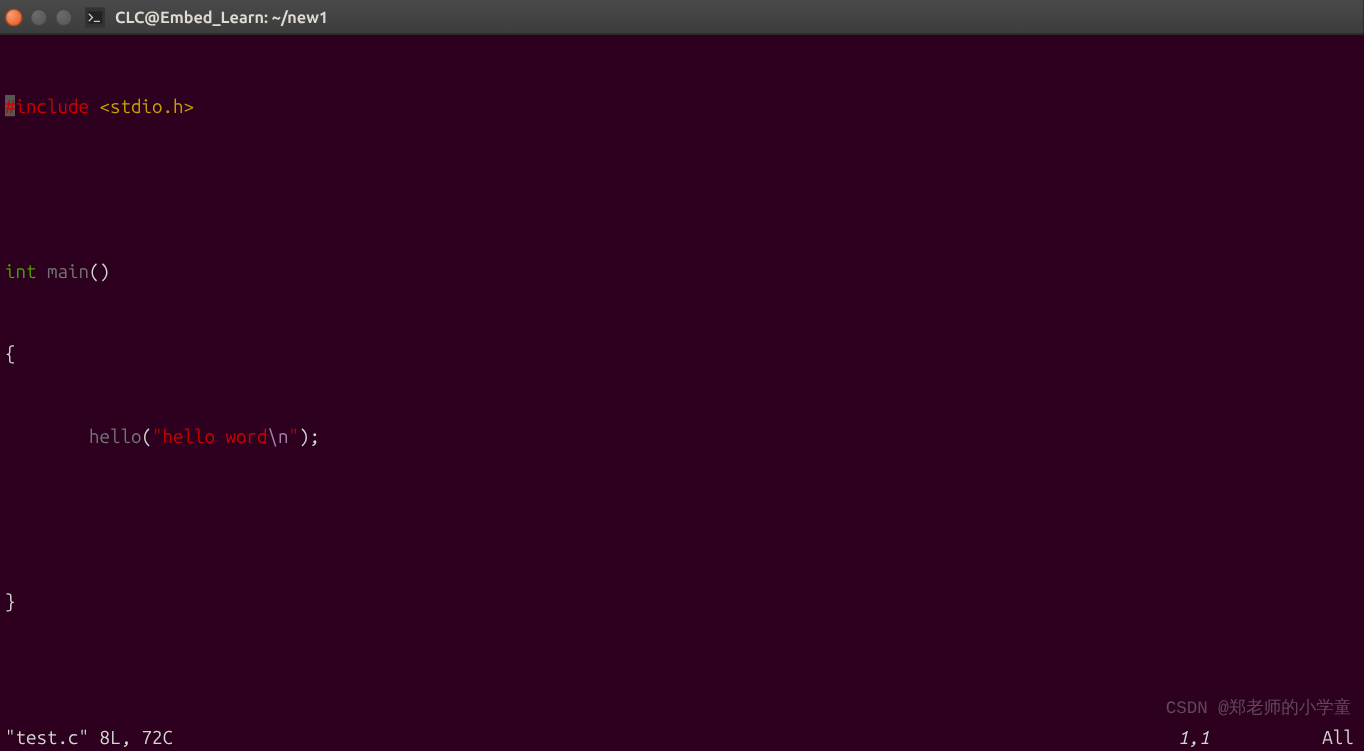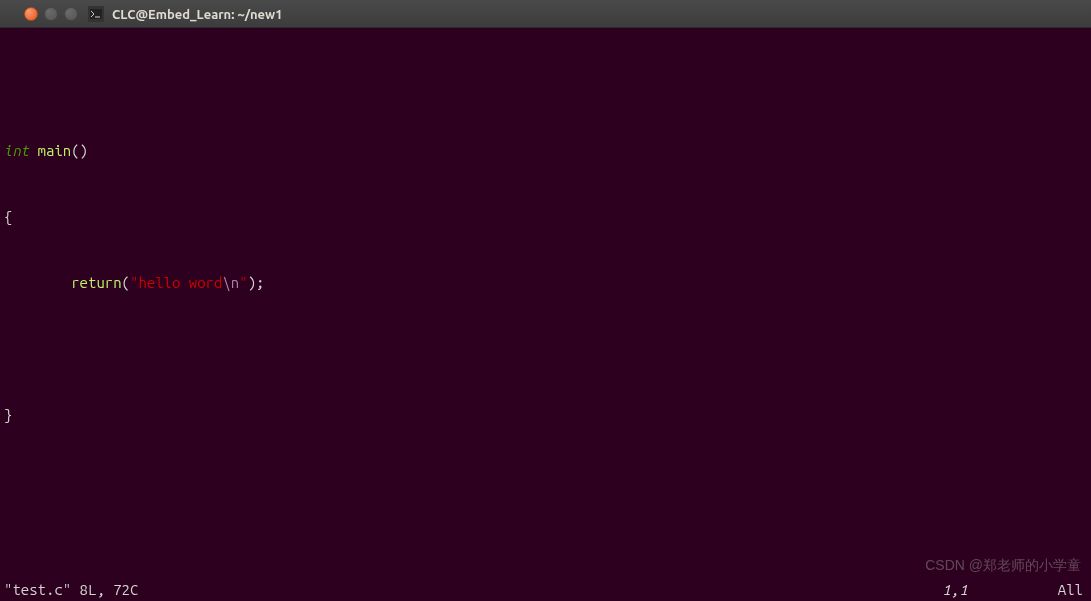--- a/index.html
+++ b/index.html
@@ -13,21 +13,21 @@
       font-family: "Ubuntu Mono", "DejaVu Sans Mono", monospace;
       background: #2c001e;
       overflow: hidden;
       position: relative;
     }
     .titlebar {
       height: 28px;
       background: linear-gradient(to bottom, #4a4a4a, #3c3c3c);
       display: flex;
       align-items: center;
-      padding-left: 24px;
+      padding-left: 4px;
       border-bottom: 1px solid #2a2a2a;
     }
     .window-controls {
       display: flex;
       gap: 6px;
       align-items: center;
     }
     .window-btn {
       width: 14px;
       height: 14px;
@@ -76,25 +76,25 @@
       background: #2c001e;
       padding: 2px 4px;
       font-size: 15px;
       line-height: 22px;
       color: #d3d7cf;
       white-space: pre;
     }
     .code-line {
       height: 22px;
     }
-    .tok-ident { color: #bef264; }
+    .tok-ident { color: #737373; }
     .tok-preproc { color: #cc0000; }
     .tok-preproc-hash { background: #555753; color: #cc0000; }
     .tok-include-file { color: #c4a000; }
-    .tok-type { color: #4e9a06; font-style: italic; }
+    .tok-type { color: #4e9a06; }
     .tok-keyword { color: #edd400; }
     .tok-string { color: #cc0000; }
     .tok-escape { color: #ad7fa8; }
     .tok-number { color: #ad7fa8; }
     .tok-paren { color: #d3d7cf; }
     .tok-brace { color: #d3d7cf; }
     .tok-semicolon { color: #d3d7cf; }
     .statusbar {
       position: absolute;
       left: 0;
@@ -110,21 +110,21 @@
     }
     .status-left { flex: 0 0 auto; }
     .status-spacer { flex: 1 1 auto; }
     .status-pos { flex: 0 0 auto; padding-right: 90px; font-style: italic; }
     .status-scroll { flex: 0 0 auto; padding-right: 4px; }
     .watermark {
       position: absolute;
       right: 10px;
       bottom: 26px;
       color: rgba(200,200,200,0.35);
-      font-family: Liberation Sans, sans-serif;
+      font-family: Liberation Mono, monospace;
       font-size: 14px;
       pointer-events: none;
     }
   </style>
 </head>
 <body>
 
 <div class="titlebar">
   <div class="window-controls">
     <div class="window-btn btn-close"></div>
@@ -135,24 +135,25 @@
     <svg width="12" height="10" viewBox="0 0 12 10">
         <rect x="0" y="0" width="12" height="10" fill="#222"></rect>
         <path d="M1 2 L4 5 L1 8" stroke="#ccc" stroke-width="1" fill="none"></path>
         <line x1="5" y1="8" x2="10" y2="8" stroke="#ccc" stroke-width="1"></line>
       </svg>
   </div>
   <div class="title-text">CLC@Embed_Learn: ~/new1</div>
 </div>
 
 <div class="editor">
+  <div class="code-line"><span class="tok-preproc-hash">#</span><span class="tok-preproc">include</span><span> </span><span class="tok-include-file">&lt;stdio.h&gt;</span></div>
   <div class="code-line"></div>
   <div class="code-line"><span class="tok-type">int</span><span> </span><span class="tok-ident">main</span><span class="tok-paren">()</span></div>
   <div class="code-line"><span class="tok-brace">{</span></div>
-  <div class="code-line"><span>        </span><span class="tok-ident">return</span><span class="tok-paren">(</span><span class="tok-string">"hello word</span><span class="tok-escape">\n</span><span class="tok-string">"</span><span class="tok-paren">)</span><span class="tok-semicolon">;</span></div>
+  <div class="code-line"><span>        </span><span class="tok-ident">hello</span><span class="tok-paren">(</span><span class="tok-string">"hello word</span><span class="tok-escape">\n</span><span class="tok-string">"</span><span class="tok-paren">)</span><span class="tok-semicolon">;</span></div>
   <div class="code-line"></div>
   <div class="code-line"><span class="tok-brace">}</span></div>
   
   
   
   
   
   
   
   

